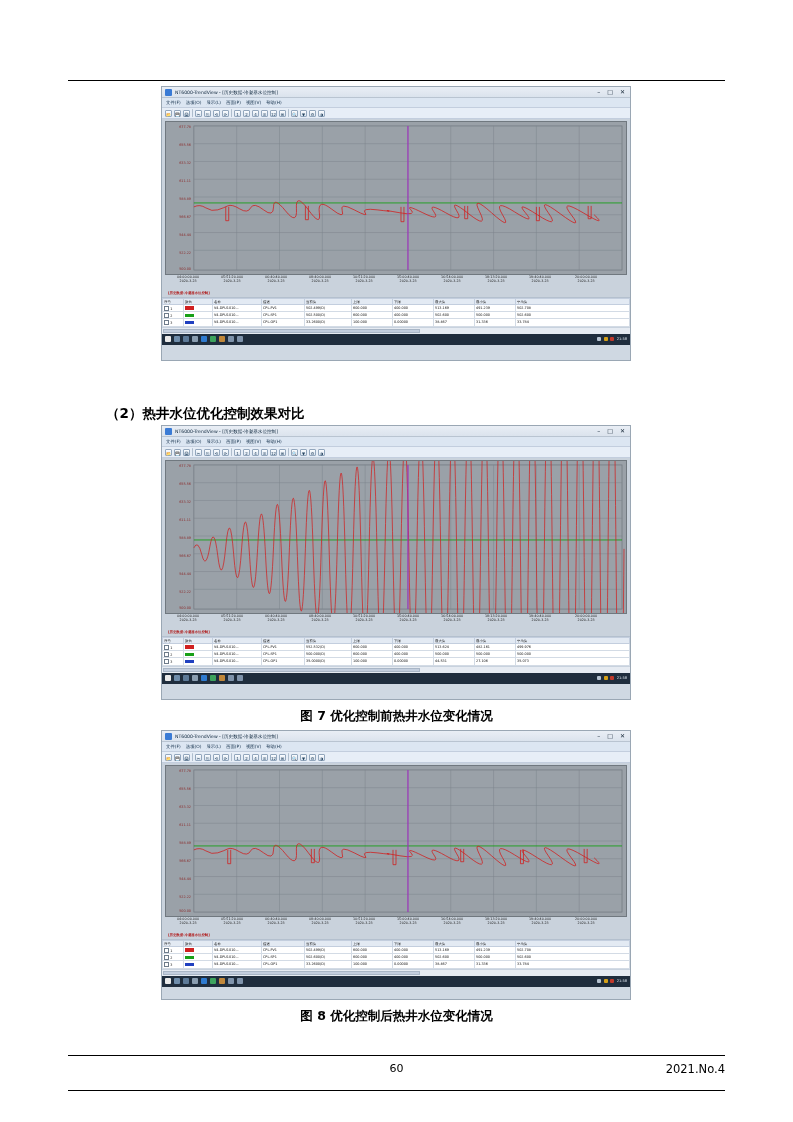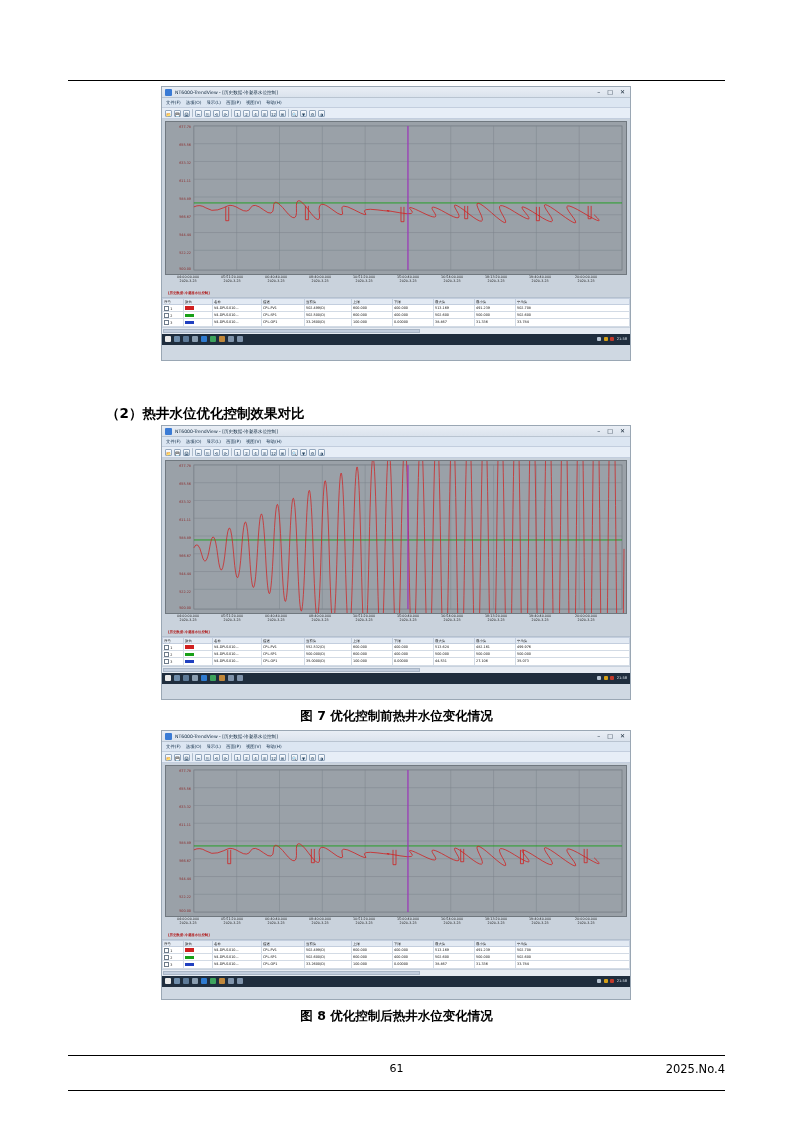--- a/index.html
+++ b/index.html
@@ -863,17 +863,17 @@
         <span class="tbi" style="background:#d4a017;width:4px;height:4px"></span>
         <span class="tbi" style="background:#c0392b;width:4px;height:4px"></span>
         <span class="tb-clock">21:58</span>
       </span>
     </div>
   </div>
 
   <div class="caption" style="top:1008px;">图 8  优化控制后热井水位变化情况</div>
 
   <div class="footer-rule-top"></div>
-  <div class="footer-page">61</div>
-  <div class="footer-issue">2025.No.4</div>
+  <div class="footer-page">60</div>
+  <div class="footer-issue">2021.No.4</div>
   <div class="footer-rule-bot"></div>
 
 </div>
 
 </body></html>

